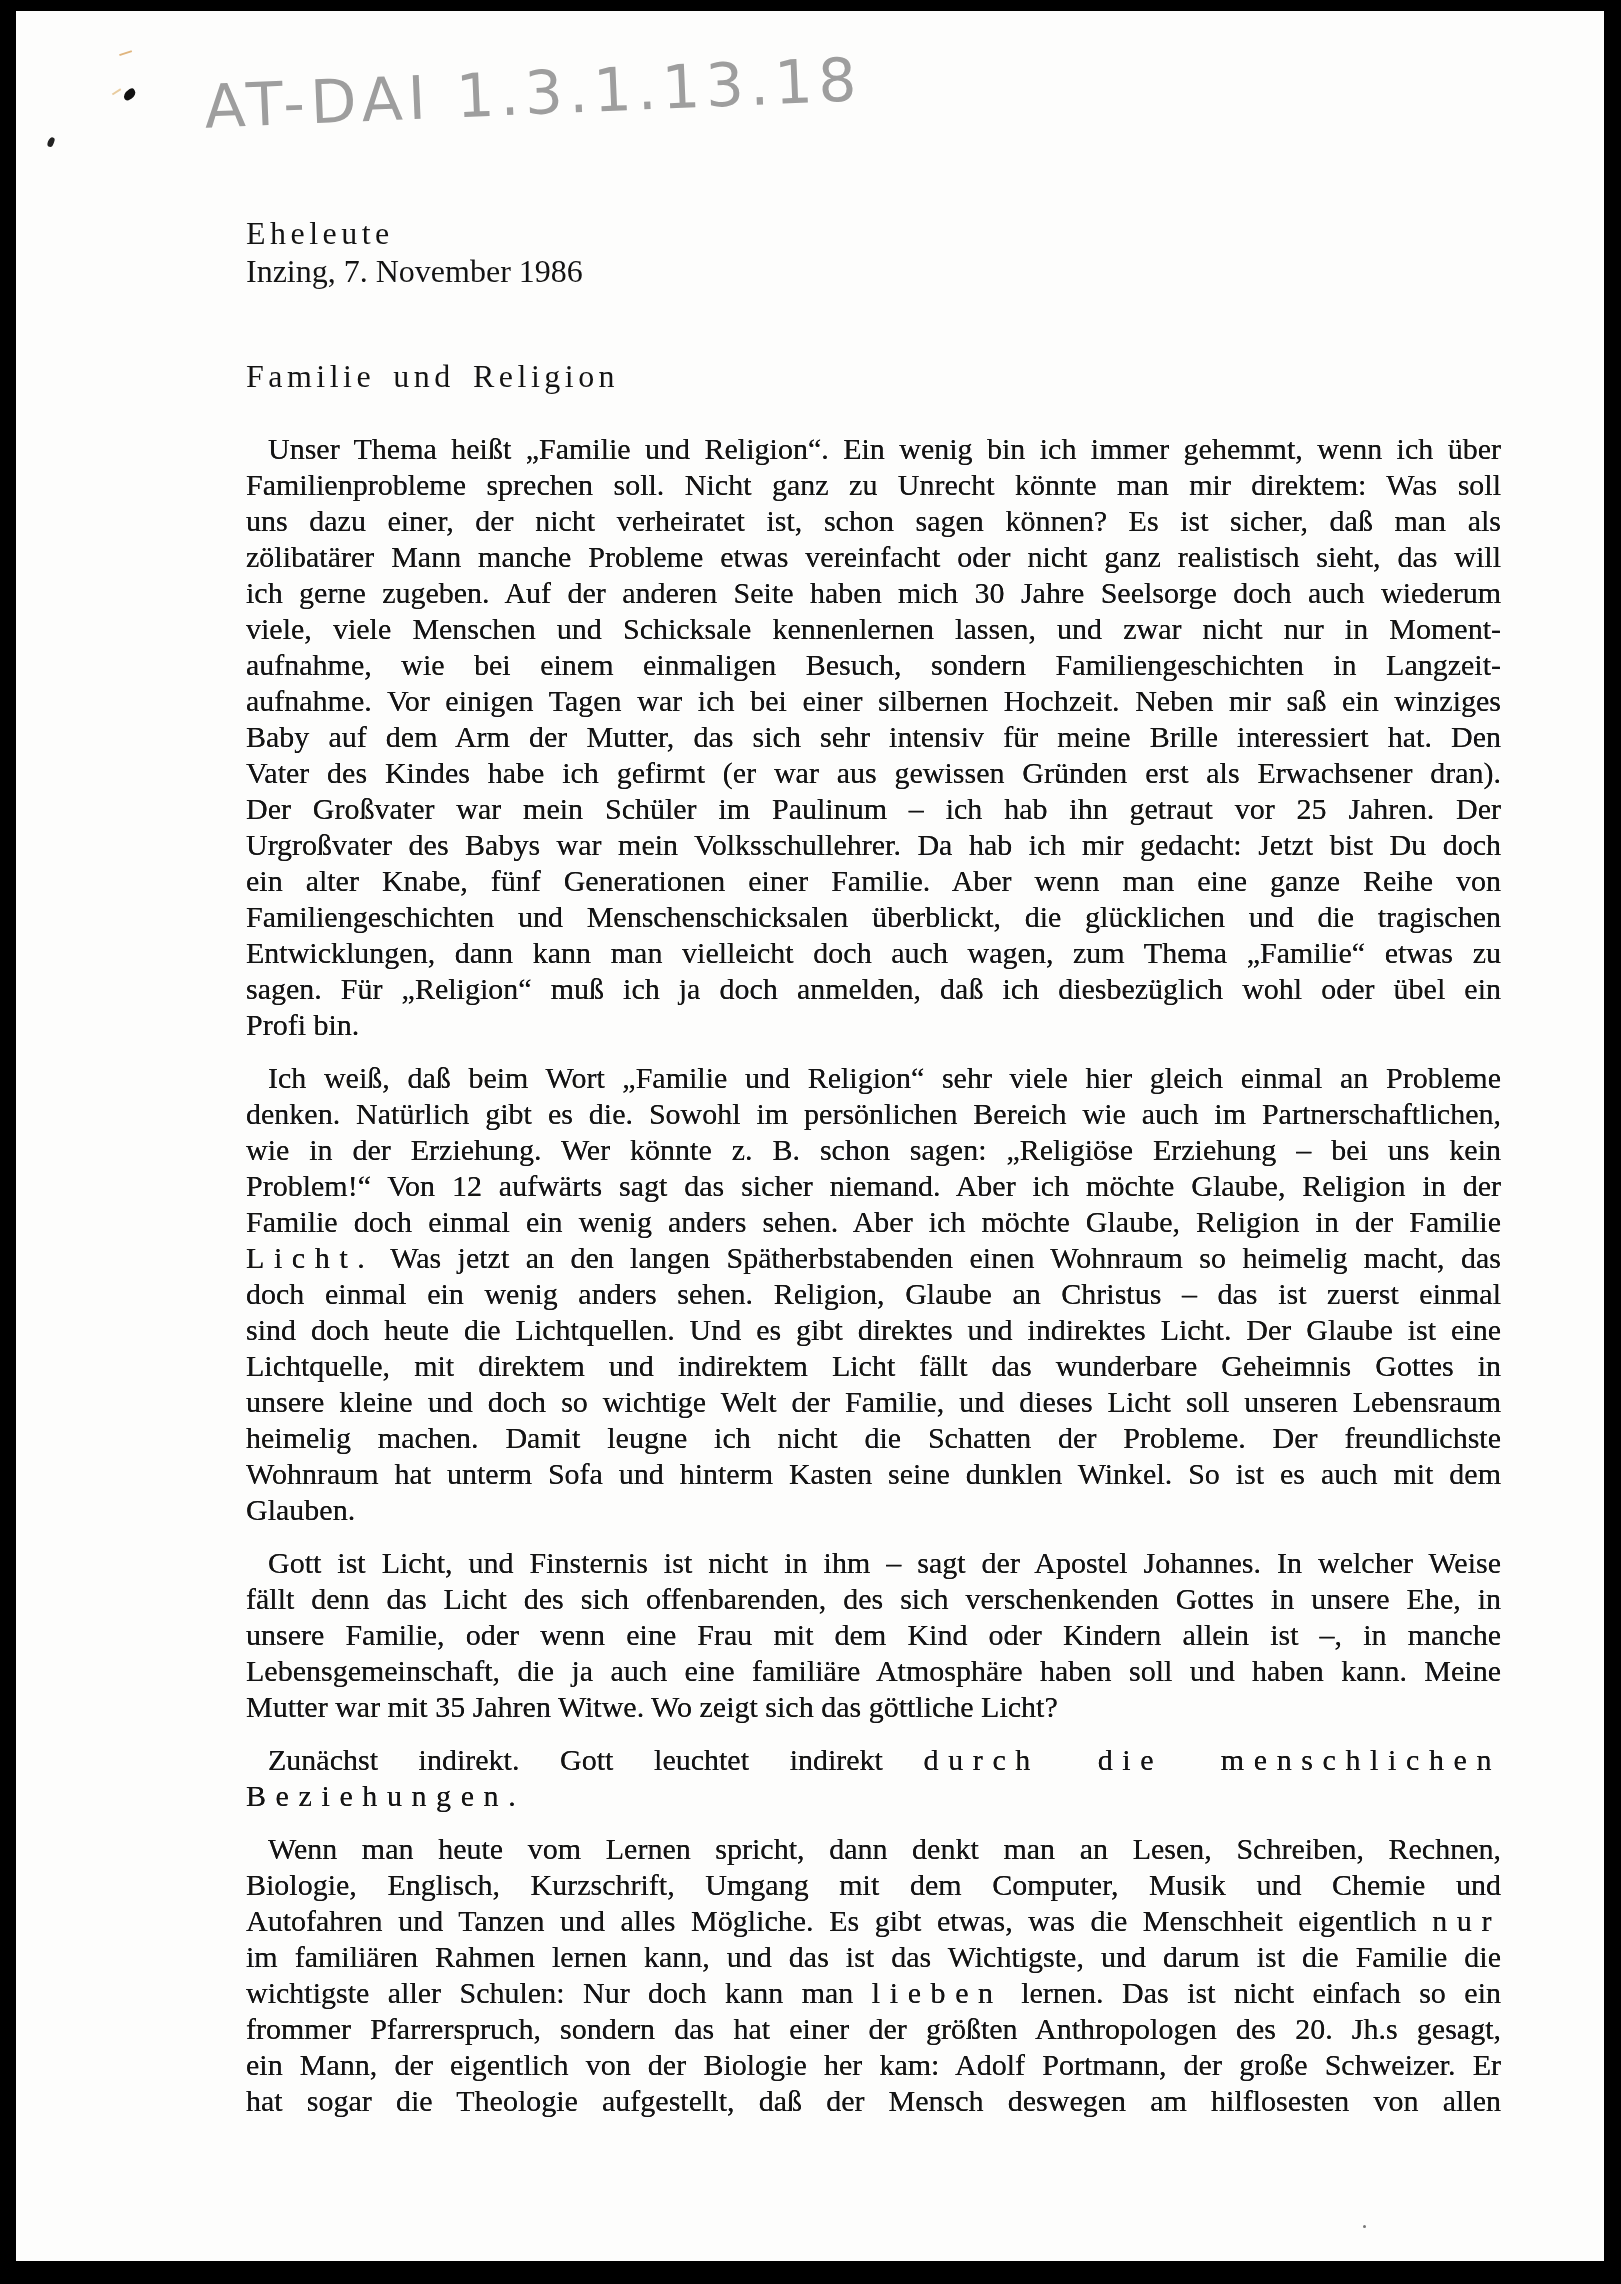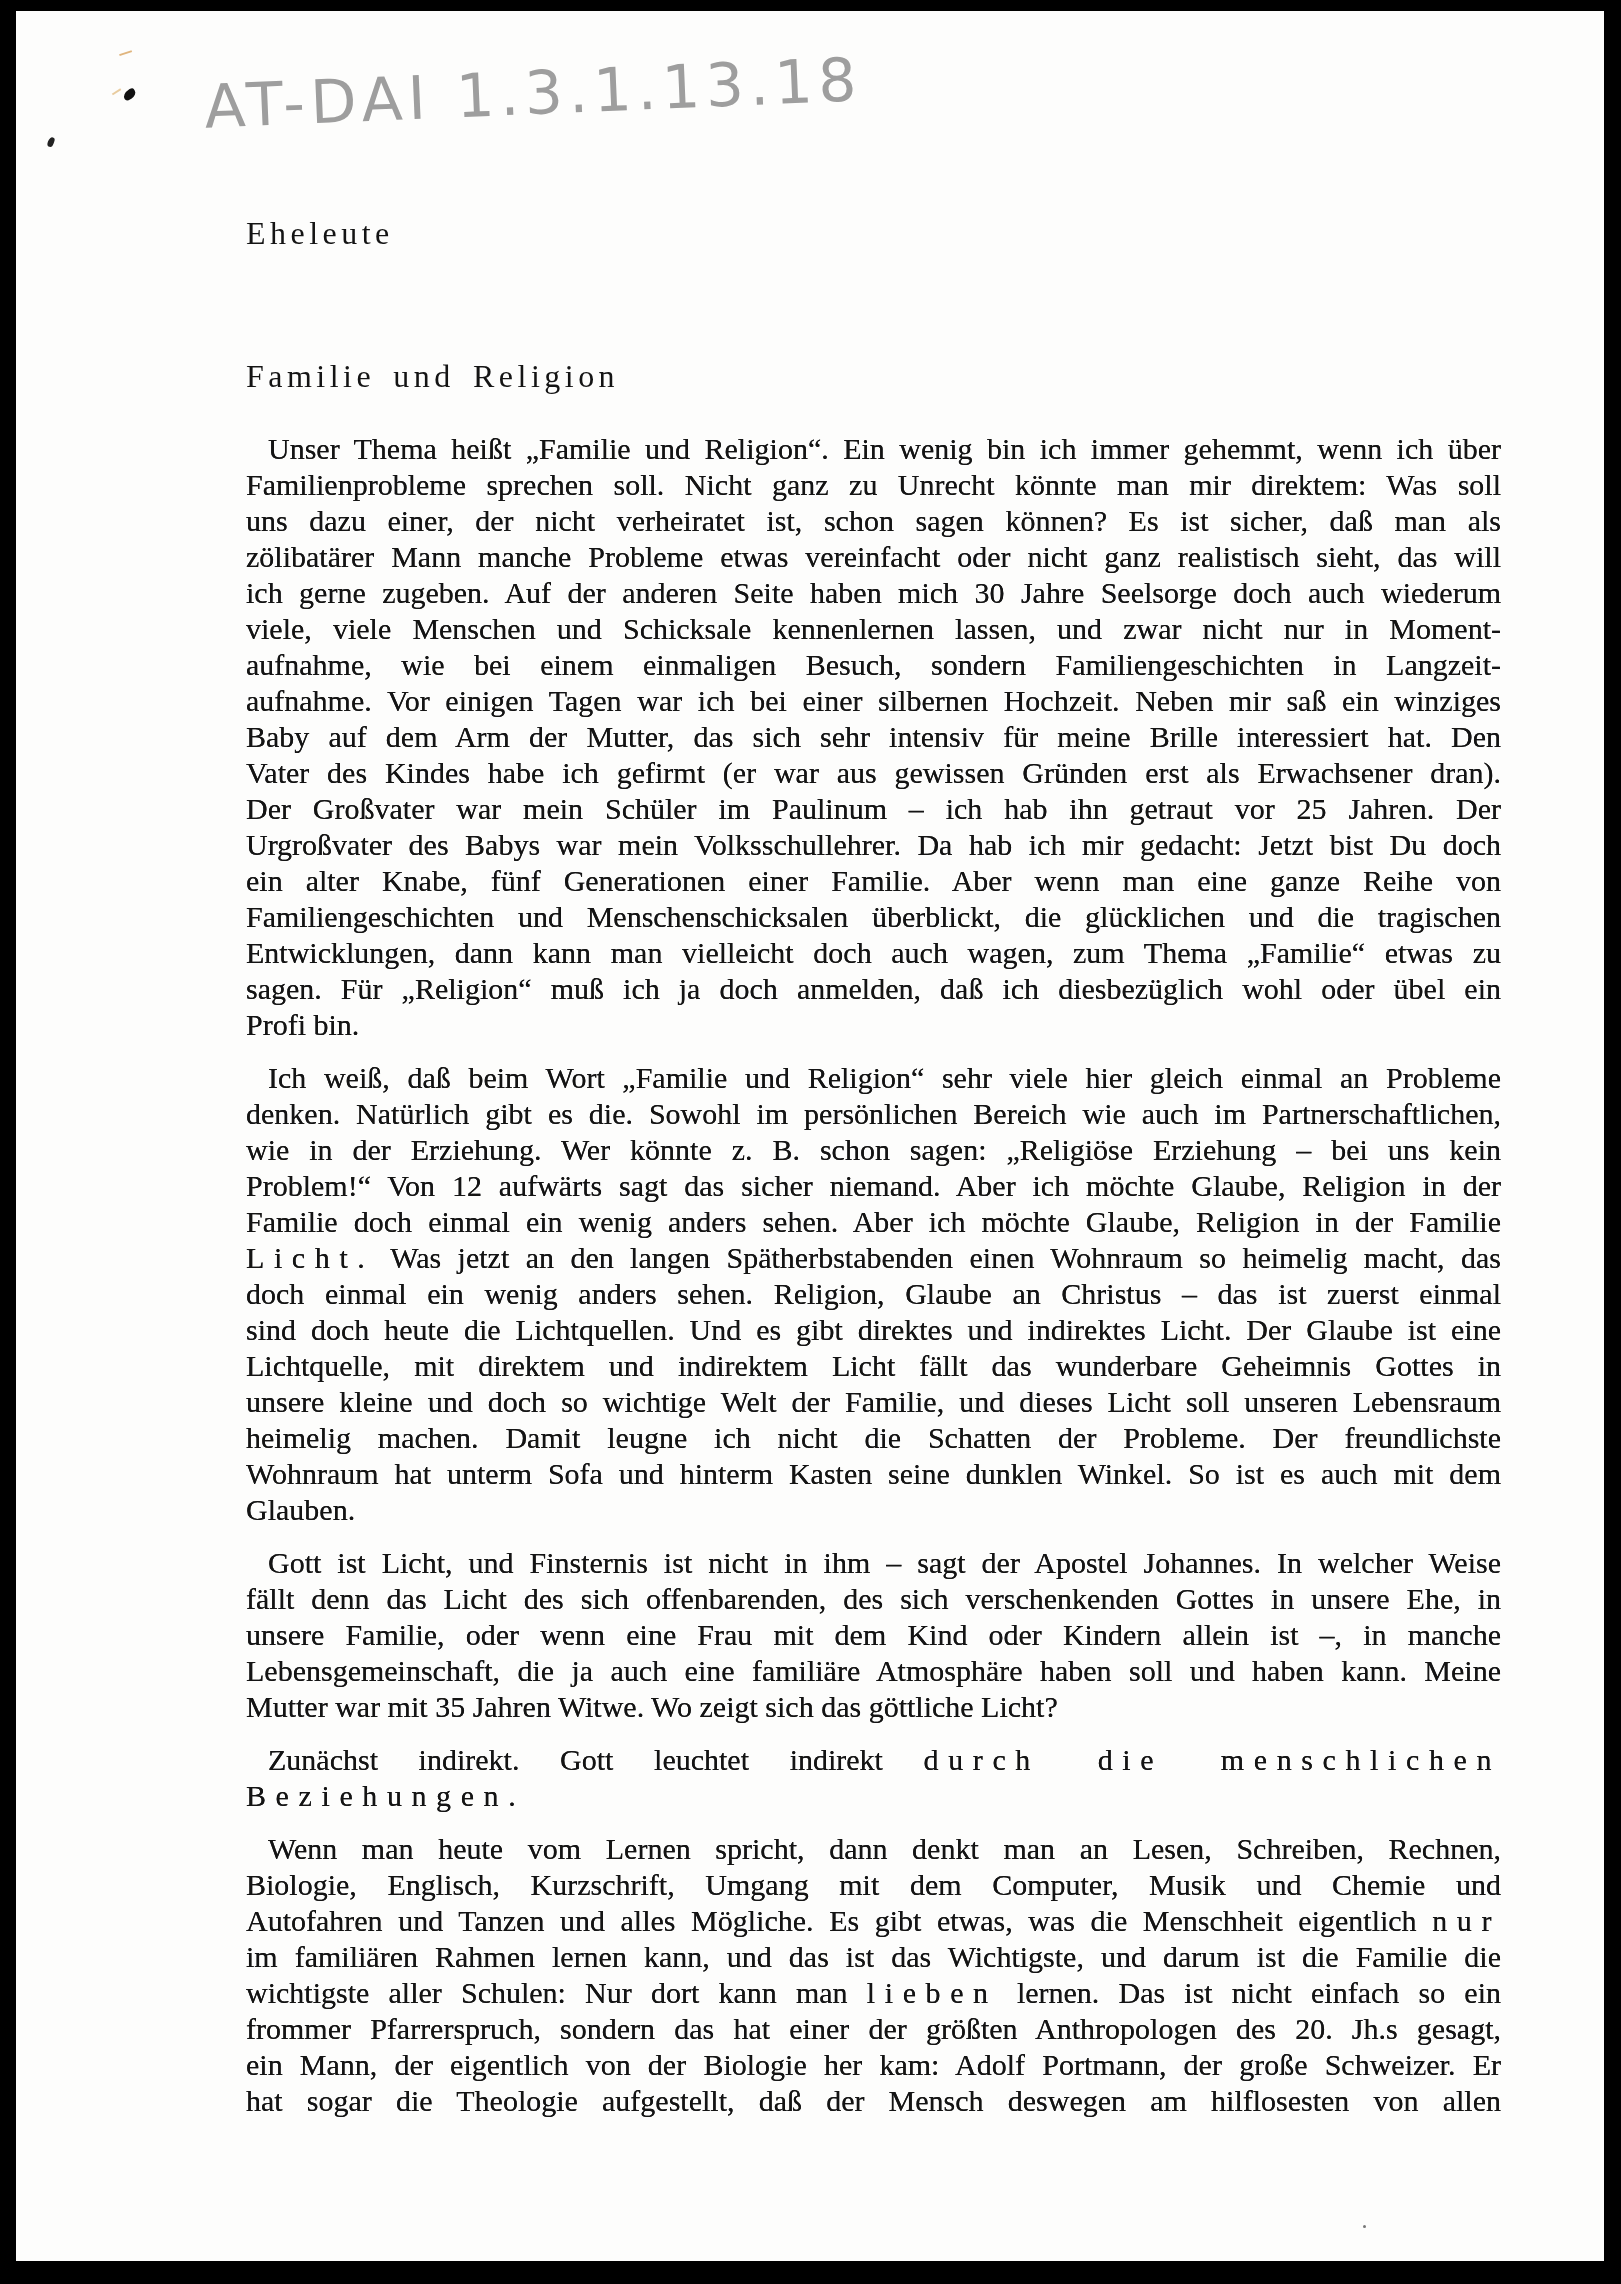--- a/index.html
+++ b/index.html
@@ -78,20 +78,21 @@
 
   <span class="mark mark-orange-tick"></span>
   <span class="mark mark-black-comma"></span>
   <span class="mark mark-black-tick"></span>
   <span class="mark mark-dot"></span>
 
   <div class="annotation">AT-DAI 1.3.1.13.18</div>
 
   <div class="textcol doc-header">
     <div class="spaced">Eheleute</div>
+    <div>Inzing, 7. November 1986</div>
   </div>
 
   <div class="textcol doc-title">Familie und Religion</div>
 
   <div class="textcol body-text">
       <div class="para">
         <div class="line indent"><span>Unser Thema heißt „Familie und Religion“. Ein wenig bin ich immer gehemmt, wenn ich über</span></div>
         <div class="line"><span>Familienprobleme sprechen soll. Nicht ganz zu Unrecht könnte man mir direktem: Was soll</span></div>
         <div class="line"><span>uns dazu einer, der nicht verheiratet ist, schon sagen können? Es ist sicher, daß man als</span></div>
         <div class="line"><span>zölibatärer Mann manche Probleme etwas vereinfacht oder nicht ganz realistisch sieht, das will</span></div>
@@ -132,21 +133,21 @@
         <div class="line last"><span>Mutter war mit 35 Jahren Witwe. Wo zeigt sich das göttliche Licht?</span></div>
       </div>
       <div class="para">
         <div class="line indent last"><span>Zunächst indirekt. Gott leuchtet indirekt </span><span class="sperr">durch die menschlichen Beziehungen.</span></div>
       </div>
       <div class="para">
         <div class="line indent"><span>Wenn man heute vom Lernen spricht, dann denkt man an Lesen, Schreiben, Rechnen,</span></div>
         <div class="line"><span>Biologie, Englisch, Kurzschrift, Umgang mit dem Computer, Musik und Chemie und</span></div>
         <div class="line"><span>Autofahren und Tanzen und alles Mögliche. Es gibt etwas, was die Menschheit eigentlich </span><span class="sperr">nur</span></div>
         <div class="line"><span>im familiären Rahmen lernen kann, und das ist das Wichtigste, und darum ist die Familie die</span></div>
-        <div class="line"><span>wichtigste aller Schulen: Nur dort kann man </span><span class="sperr">lieben</span><span> lernen. Das ist nicht einfach so ein</span></div>
+        <div class="line"><span>wichtigste aller Schulen: Nur doch kann man </span><span class="sperr">lieben</span><span> lernen. Das ist nicht einfach so ein</span></div>
         <div class="line"><span>frommer Pfarrerspruch, sondern das hat einer der größten Anthropologen des 20. Jh.s gesagt,</span></div>
         <div class="line"><span>ein Mann, der eigentlich von der Biologie her kam: Adolf Portmann, der große Schweizer. Er</span></div>
         <div class="line"><span>hat sogar die Theologie aufgestellt, daß der Mensch deswegen am hilflosesten von allen</span></div>
       </div>
     </div>
 
 </div>
 
 
 </body></html>

